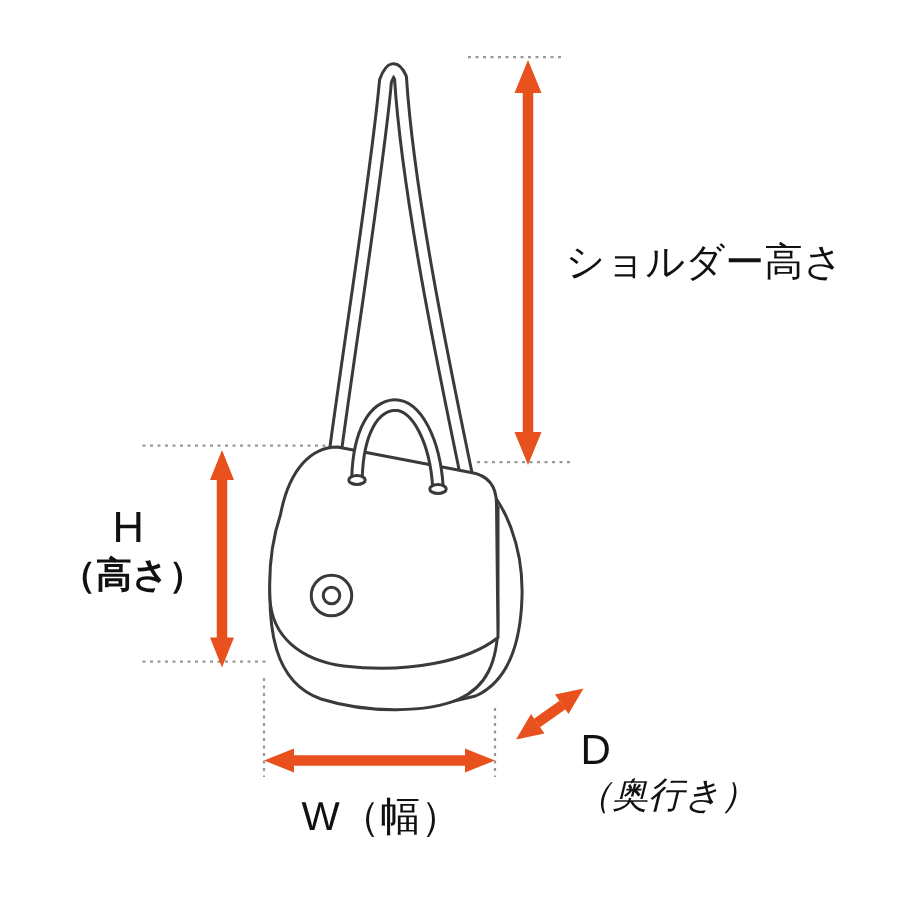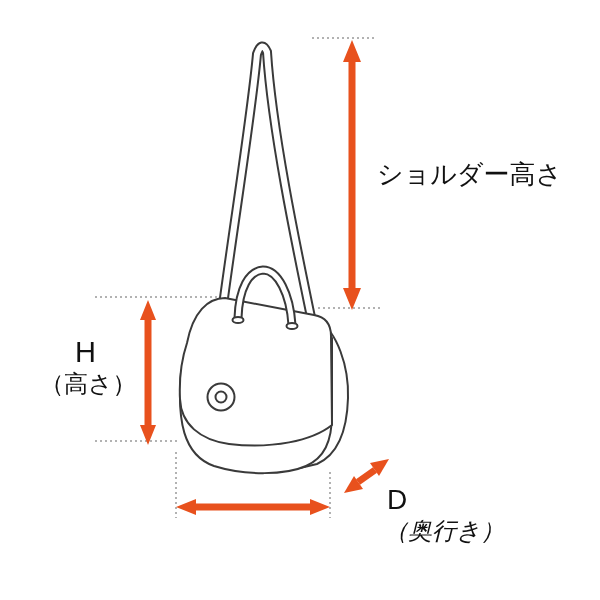--- a/index.html
+++ b/index.html
@@ -22,21 +22,21 @@
   .strap-outer{stroke:var(--line);stroke-width:10;fill:none;stroke-linecap:round;}
   .strap-inner{stroke:#fff;stroke-width:6;fill:none;stroke-linecap:round;}
   .handle-outer{stroke:var(--line);stroke-width:9;fill:none;stroke-linecap:round;}
   .handle-inner{stroke:#fff;stroke-width:5;fill:none;stroke-linecap:round;}
   .guide{stroke:var(--guide);stroke-width:1.5;stroke-dasharray:2 3;fill:none;}
   .arrow-line{stroke:var(--accent);stroke-width:7;fill:none;}
   .arrow-head{fill:var(--accent);stroke:none;}
   .label{position:absolute;white-space:nowrap;line-height:1.15;}
   .lbl-shoulder{left:377px;top:160px;font-size:26px;}
   .lbl-h{left:75px;top:336px;font-size:29px;}
-  .lbl-h-sub{left:40px;top:370px;font-size:24px;}
+  .lbl-h-sub{left:40px;top:370px;font-size:24px;font-weight:bold;}
   .lbl-w{left:201px;top:529px;font-size:27px;}
   .lbl-d{left:387px;top:484px;font-size:28px;}
   .lbl-d-sub{left:384px;top:517px;font-size:24px;font-style:italic;}
 </style>
 </head>
 <body>
 
 <div id="stage">
 
   <svg width="600" height="600" viewBox="0 0 600 600">
@@ -96,15 +96,16 @@
         <line class="arrow-line" x1="358" y1="482" x2="375" y2="470"></line>
         <polygon class="arrow-head" points="344,493 363,489 354,476"></polygon>
         <polygon class="arrow-head" points="389,459 379,476 370,463"></polygon>
       </g>
     </g>
   </svg>
 
   <div class="label lbl-shoulder">ショルダー高さ</div>
   <div class="label lbl-h">H</div>
   <div class="label lbl-h-sub">（高さ）</div>
+  <div class="label lbl-w">W（幅）</div>
   <div class="label lbl-d">D</div>
   <div class="label lbl-d-sub">（奥行き）</div>
 </div>
 
 </body></html>

